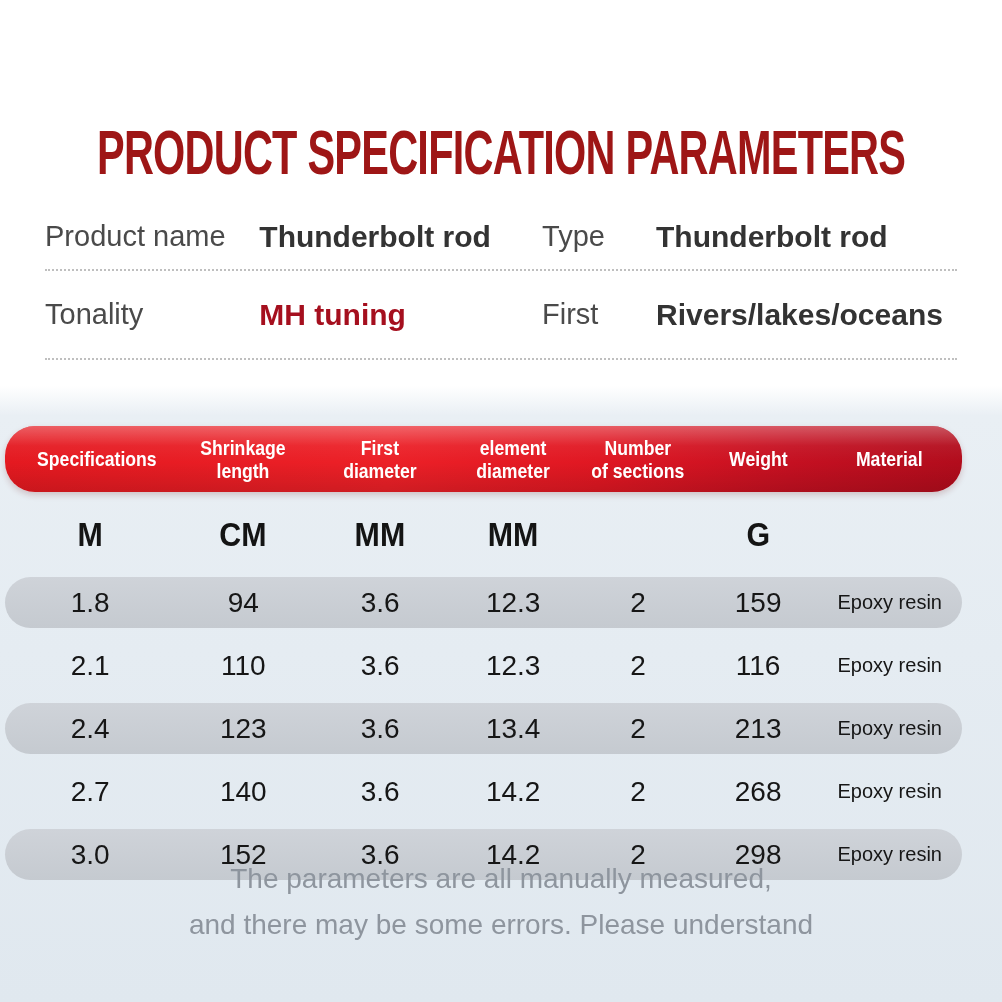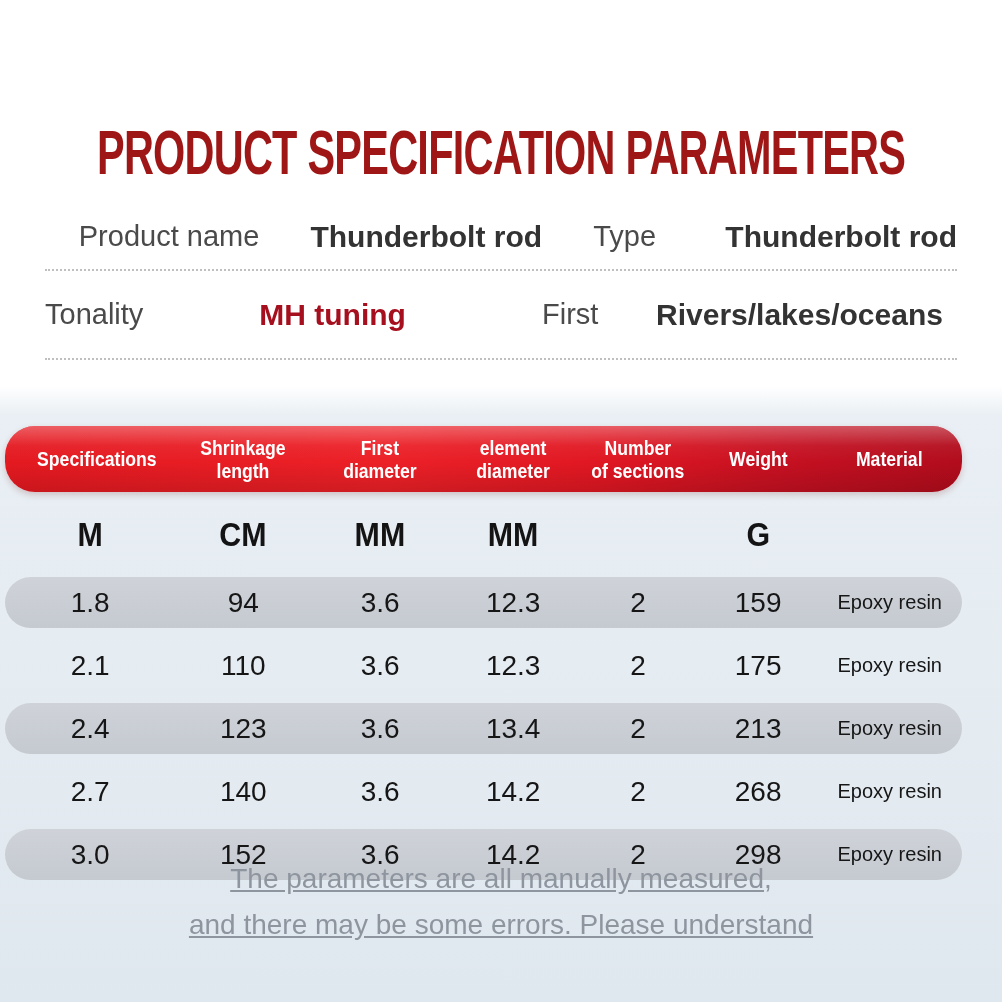--- a/index.html
+++ b/index.html
@@ -39,21 +39,21 @@
     top: 204px; left: 45px; width: 912px;
     color: #474747;
     font-size: 29px;
   }
   .info-row {
     display: grid;
     grid-template-columns: 23.5% 31% 12.5% 33%;
     align-items: center;
     border-bottom: 2px dotted #bfbfbf;
   }
-  .info-row.r1 { height: 67px; text-align: right; }
+  .info-row.r1 { height: 67px; }
   .info-row.r2 { height: 89px; }
   .info-label { font-weight: 400; color: #4a4a4a; }
   .info-value { font-weight: bold; color: #333333; font-size: 30px; }
   .info-value.red { color: #a50f1e; }
 
   
   .spec-table {
     position: absolute;
     top: 426px; left: 5px; width: 957px;
   }
@@ -118,21 +118,20 @@
   .spec-cell.material { font-size: 20px; letter-spacing: 0; }
 
   
   .footer {
     position: absolute;
     top: 856px; left: 0; width: 100%;
     text-align: center;
     color: #8e959e;
     font-size: 28px;
     line-height: 46px;
-    text-decoration: underline;
   }
 </style>
 </head>
 <body>
 
 <div class="canvas">
 
   <div class="title-wrap">
     <h1>PRODUCT SPECIFICATION PARAMETERS</h1>
   </div>
@@ -189,21 +188,21 @@
         <span class="spec-cell">159</span>
         <span class="spec-cell material">Epoxy resin</span>
       </div>
 
       <div class="row cols">
         <span class="spec-cell">2.1</span>
         <span class="spec-cell">110</span>
         <span class="spec-cell">3.6</span>
         <span class="spec-cell">12.3</span>
         <span class="spec-cell">2</span>
-        <span class="spec-cell">175</span>
+        <span class="spec-cell">116</span>
         <span class="spec-cell material">Epoxy resin</span>
       </div>
 
       <div class="row pill cols">
         <span class="spec-cell">2.4</span>
         <span class="spec-cell">123</span>
         <span class="spec-cell">3.6</span>
         <span class="spec-cell">13.4</span>
         <span class="spec-cell">2</span>
         <span class="spec-cell">213</span>

